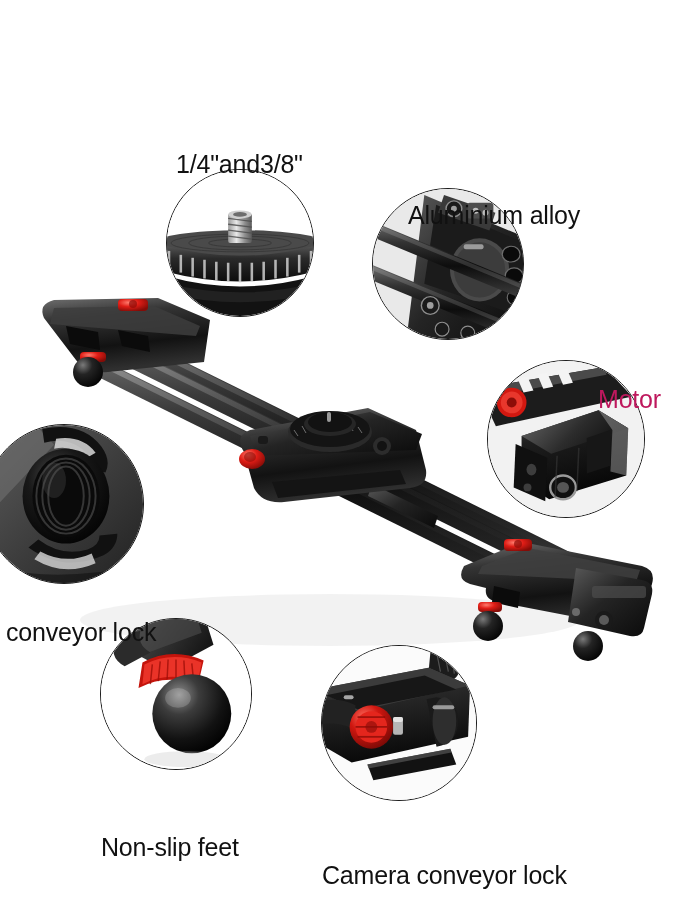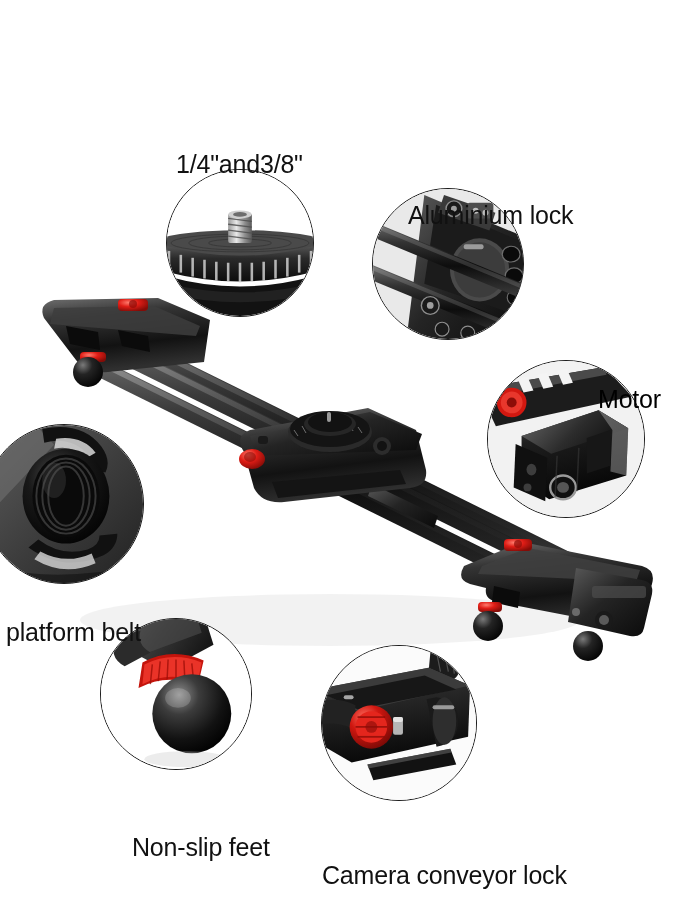--- a/index.html
+++ b/index.html
@@ -459,32 +459,32 @@
       <rect x="22" y="50" width="10" height="4" rx="2" fill="#c9c9c9" opacity="0.8"></rect>
       <rect x="112" y="60" width="22" height="4" rx="2" fill="#c9c9c9" opacity="0.7"></rect>
     </svg>
   </div>
 
   <div class="label" style="left: 176px; top: 97px; font-size: 25px; color: rgb(17, 17, 17);">
     <div>1/4"and3/8"</div>
   </div>
 
   <div class="label" style="left: 408px; top: 148px; font-size: 25px; color: rgb(17, 17, 17);">
-    <div>Aluminium lock</div>
-  </div>
-
-  <div class="label" style="left: 598px; top: 332px; font-size: 25px; color: #000000;">
+    <div>Aluminium alloy</div>
+  </div>
+
+  <div class="label" style="left: 598px; top: 332px; font-size: 25px; color: #be185d;">
     <div>Motor</div>
   </div>
 
   <div class="label" style="left: 6px; top: 565px; font-size: 25px; color: rgb(17, 17, 17);">
-    <div>platform belt</div>
-  </div>
-
-  <div class="label" style="left: 101px; top: 780px; font-size: 25px; color: rgb(17, 17, 17); margin-left: 31px;">
+    <div>conveyor lock</div>
+  </div>
+
+  <div class="label" style="left: 101px; top: 780px; font-size: 25px; color: rgb(17, 17, 17);">
     <div>Non-slip feet</div>
   </div>
 
   <div class="label" style="left: 322px; top: 808px; font-size: 25px; color: rgb(17, 17, 17);">
     <div>Camera conveyor lock</div>
   </div>
 
 </div>
 
 </body></html>

